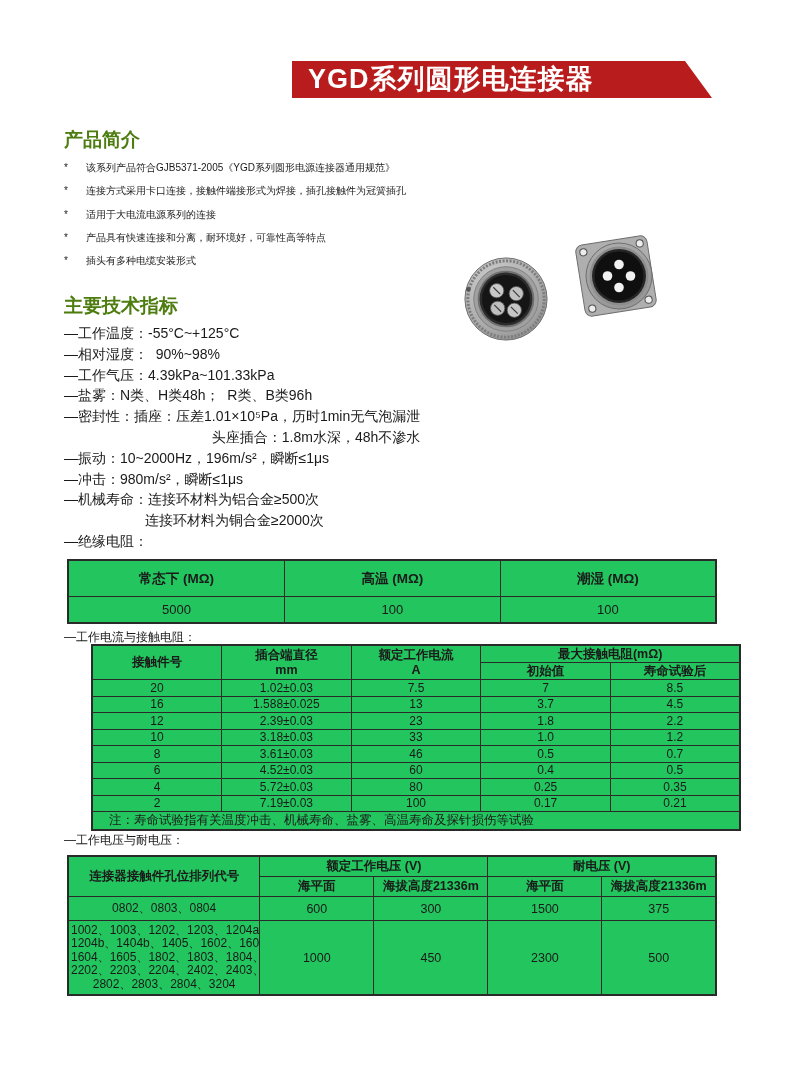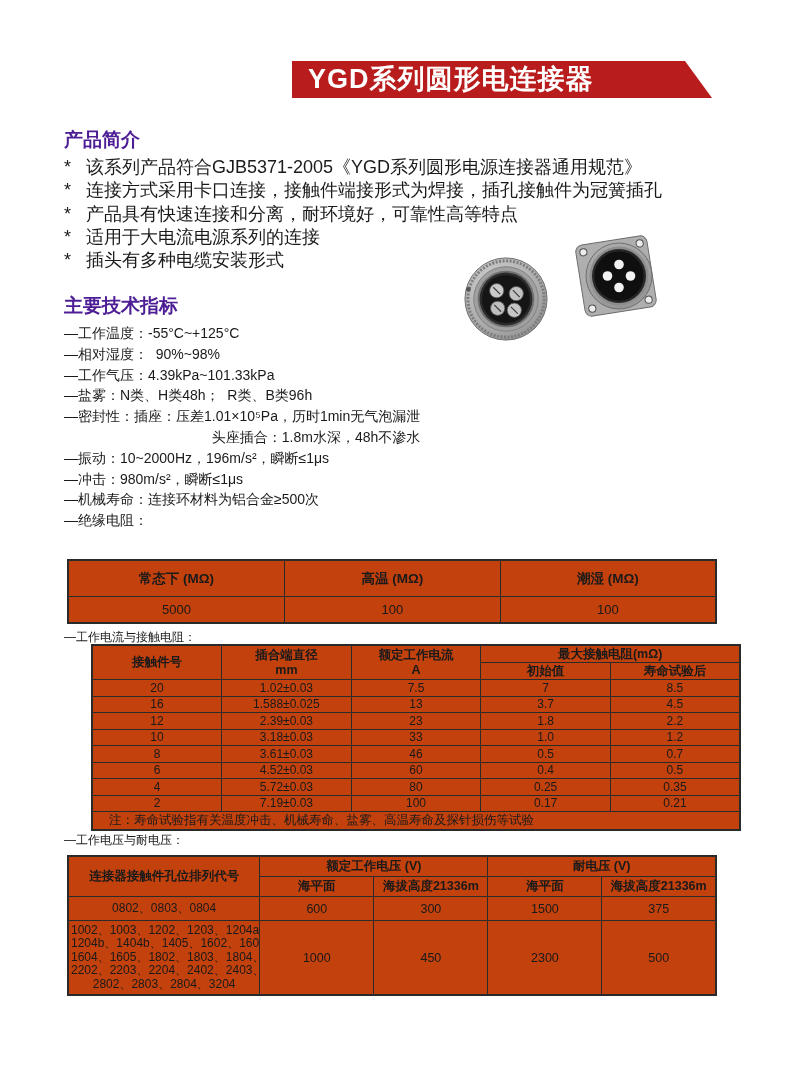--- a/index.html
+++ b/index.html
@@ -12,35 +12,35 @@
   .banner{
     position:absolute;left:292px;top:61px;width:420px;height:37px;
     background:#b91c1c;
     clip-path:polygon(0 0,393px 0,100% 100%,0 100%);
   }
   .banner-text{
     color:#fff;font-weight:bold;font-size:27px;line-height:37px;
     padding-left:16px;letter-spacing:1px;white-space:nowrap;
   }
   
-  .h-section{position:absolute;left:64px;font-size:19px;font-weight:bold;color:#4c1d95;}
+  .h-section{position:absolute;left:64px;font-size:19px;font-weight:bold;color:#4d7c0f;}
   .h-intro{top:127px;}
   .h-specs{top:293px;}
-  .bullets{position:absolute;left:64px;top:156px;font-size:18px;}
+  .bullets{position:absolute;left:64px;top:156px;font-size:10px;}
   .bullet{height:23.3px;line-height:23.3px;white-space:pre;}
   .bullet .marker{display:inline-block;width:22px;}
   .specs{position:absolute;left:64px;top:323px;font-size:14px;}
   .spec{height:20.8px;line-height:20.8px;white-space:pre;}
   .spec.ind1{padding-left:68px;text-align:right;}
   .spec.ind2{padding-left:81px;}
   .sec-label{position:absolute;left:64px;font-size:12px;white-space:pre;}
   .lbl-current{top:629px;}
   .lbl-voltage{top:832px;}
   
-  table{border-collapse:collapse;table-layout:fixed;background:#c2410c;}
+  table{border-collapse:collapse;table-layout:fixed;background:#22c55e;}
   th,td{border:1px solid #2a2a2a;text-align:center;vertical-align:middle;
         padding:0;font-weight:normal;overflow:hidden;}
   th{font-weight:bold;}
   .t1{position:absolute;left:67px;top:559px;width:650px;border:2px solid #2a2a2a;}
   .t1 th{height:35px;font-size:13.5px;}
   .t1 td{height:25px;font-size:13px;}
   .t2{position:absolute;left:67px;top:644px;width:650px;border:2px solid #2a2a2a;margin-left:24px;}
   .t2 th{height:16px;font-size:12.5px;line-height:1.15;}
   .t2 th div{line-height:1.15;}
   .t2 td{height:15.5px;font-size:12px;}
@@ -61,22 +61,22 @@
 <div class="page">
 
   <div class="banner">
     <div class="banner-text">YGD系列圆形电连接器</div>
   </div>
 
   <div class="h-section h-intro">产品简介</div>
   <div class="bullets">
       <div class="bullet"><span class="marker">*</span><span>该系列产品符合GJB5371-2005《YGD系列圆形电源连接器通用规范》</span></div>
       <div class="bullet"><span class="marker">*</span><span>连接方式采用卡口连接，接触件端接形式为焊接，插孔接触件为冠簧插孔</span></div>
+      <div class="bullet"><span class="marker">*</span><span>适用于大电流电源系列的连接</span></div>
       <div class="bullet"><span class="marker">*</span><span>产品具有快速连接和分离，耐环境好，可靠性高等特点</span></div>
-      <div class="bullet"><span class="marker">*</span><span>适用于大电流电源系列的连接</span></div>
       <div class="bullet"><span class="marker">*</span><span>插头有多种电缆安装形式</span></div>
     </div>
 
   <svg class="photo photo-plug" width="88" height="90" viewBox="0 0 90 92">
     <defs>
       <radialGradient id="gp" cx="40%" cy="35%" r="75%">
         <stop offset="0%" stop-color="#d9d9d9"></stop>
           <stop offset="70%" stop-color="#a9a9a9"></stop>
           <stop offset="100%" stop-color="#878787"></stop>
       </radialGradient>
@@ -130,20 +130,21 @@
   <div class="specs">
       <div class="spec ind0">—工作温度：-55°C~+125°C</div>
       <div class="spec ind0">—相对湿度：  90%~98%</div>
       <div class="spec ind0">—工作气压：4.39kPa~101.33kPa</div>
       <div class="spec ind0">—盐雾：N类、H类48h；  R类、B类96h</div>
       <div class="spec ind0">—密封性：插座：压差1.01×10⁵Pa，历时1min无气泡漏泄</div>
       <div class="spec ind1">头座插合：1.8m水深，48h不渗水</div>
       <div class="spec ind0">—振动：10~2000Hz，196m/s²，瞬断≤1μs</div>
       <div class="spec ind0">—冲击：980m/s²，瞬断≤1μs</div>
       <div class="spec ind0">—机械寿命：连接环材料为铝合金≥500次</div>
+      <div class="spec ind2">连接环材料为铜合金≥2000次</div>
       <div class="spec ind0">—绝缘电阻：</div>
     </div>
 
   <table class="t1">
     <colgroup>
         <col style="width:33.4%">
         <col style="width:33.3%">
         <col style="width:33.3%">
       </colgroup>
     <tbody>

